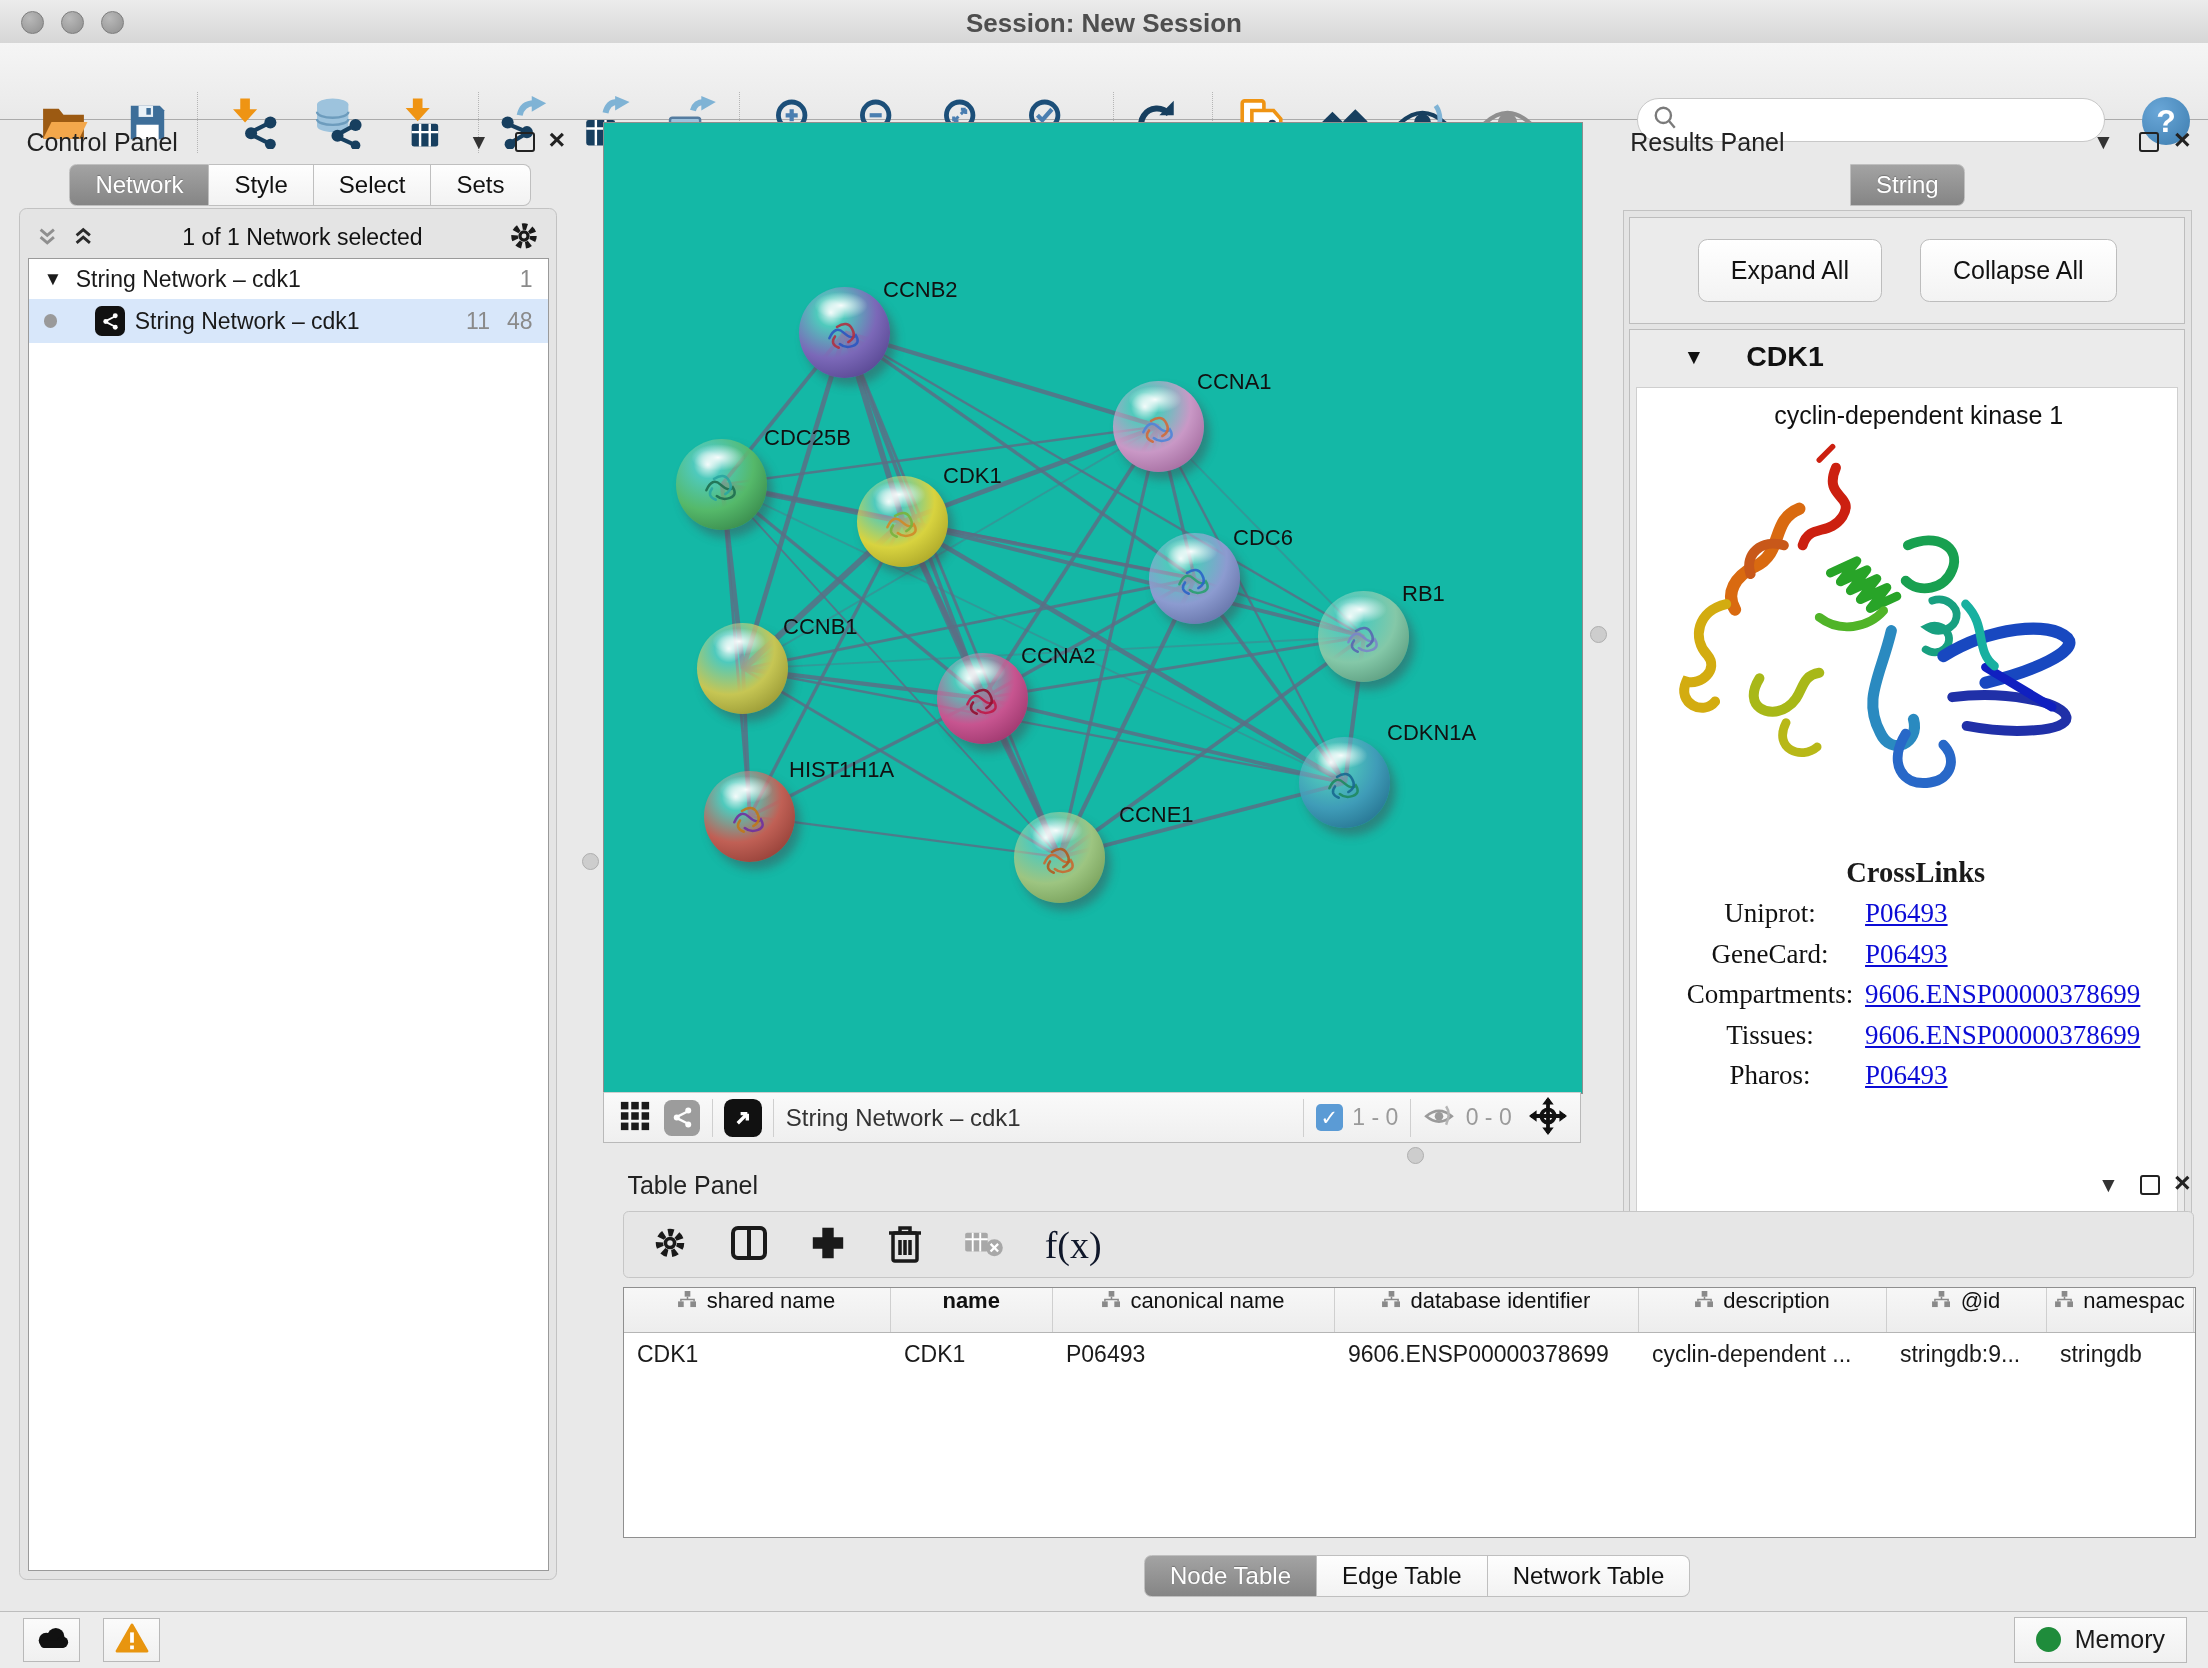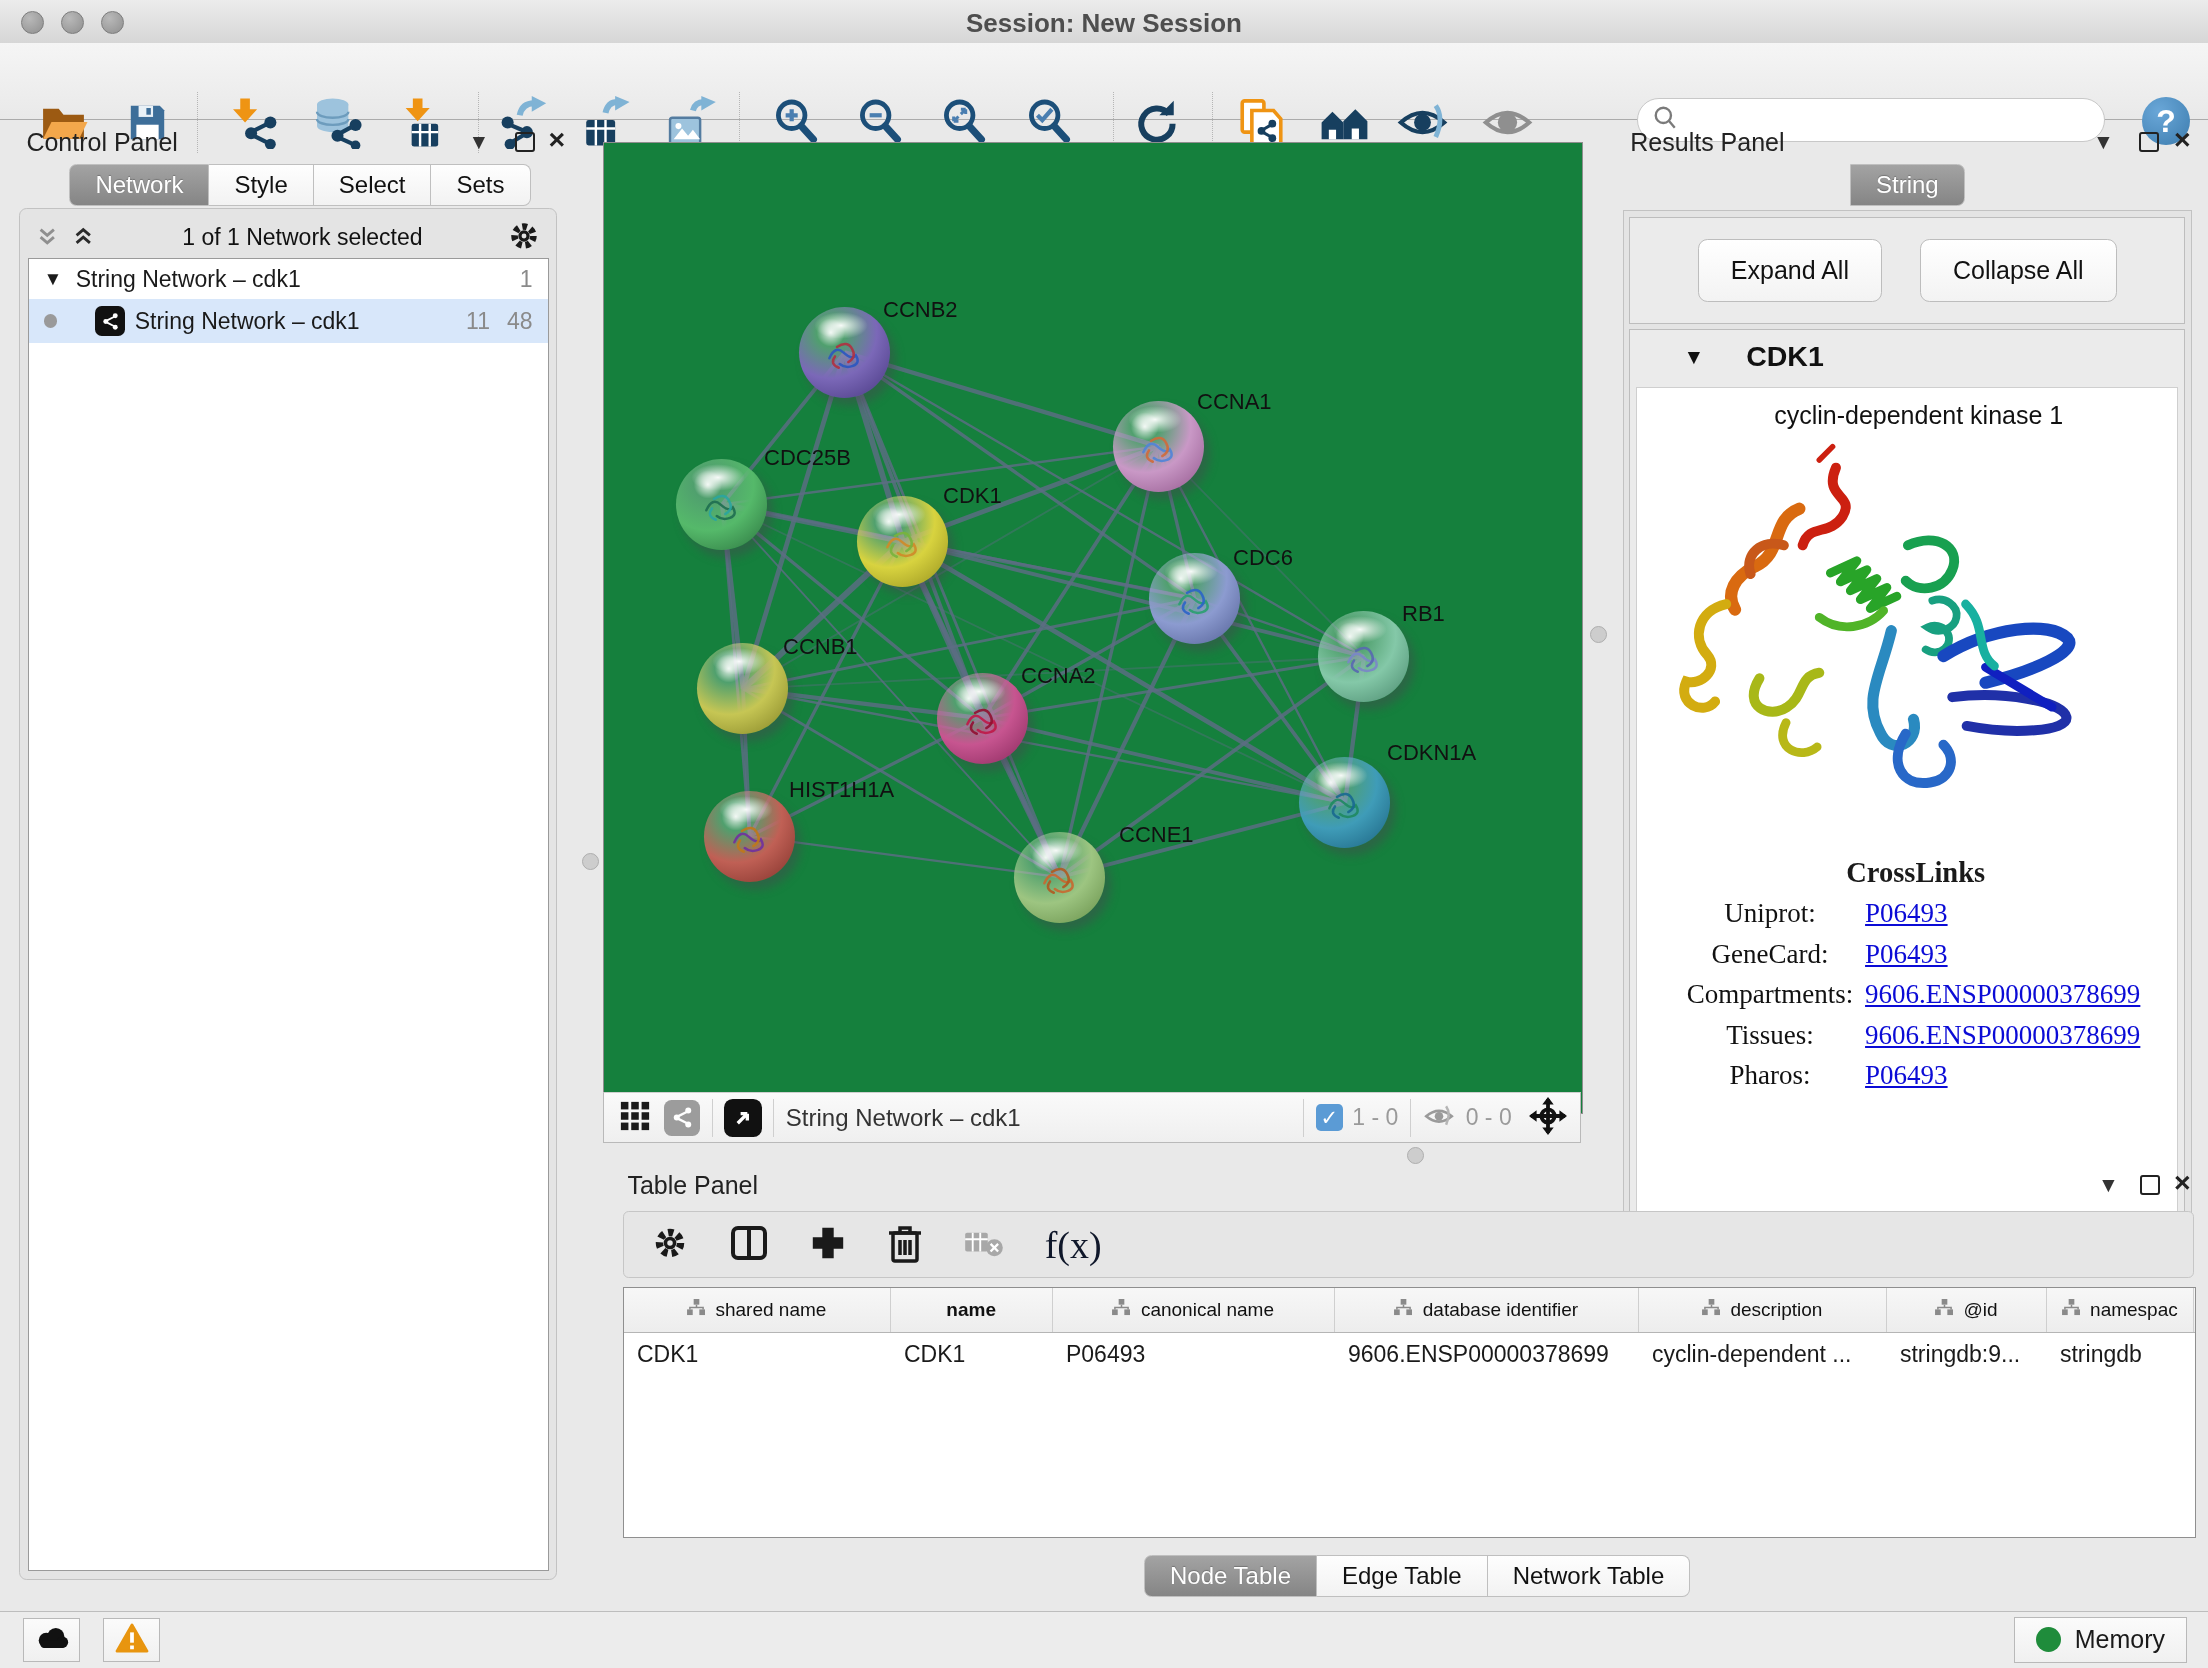--- a/index.html
+++ b/index.html
@@ -41,22 +41,22 @@
     border:1px solid #c2c2c2;border-radius:7.6px;}
   .cp-status{position:absolute;left:0;top:7.6px;width:100%;height:42px;display:flex;align-items:center;}
   .cp-status .txt{flex:1;text-align:center;font-size:23px;color:#111;}
   .netlist{position:absolute;left:7.6px;top:49px;width:519px;height:1311px;background:#fff;border:1px solid #9a9a9a;}
   .nrow{display:flex;align-items:center;height:40px;font-size:23px;}
   .nrow.sel{background:#d8e7fa;height:44px;}
   .nrow .cnt{color:#8a8a8a;margin-left:17px;}
   .share-badge{width:30px;height:30px;background:#111;border-radius:6.7px;display:flex;align-items:center;justify-content:center;margin:0 9.5px 0 0;}
   .graydot{width:13.3px;height:13.3px;border-radius:50%;background:#9a9a9a;margin:0 13.3px 0 15px;}
   
-  .canvas{position:absolute;left:603px;top:122px;width:978px;height:970px;background:#15803d;
-    border:1px solid #8e8e8e;overflow:hidden;margin-top:20px;}
+  .canvas{position:absolute;left:603px;top:122px;width:978px;height:970px;background:#14b8a6;
+    border:1px solid #8e8e8e;overflow:hidden;}
   .canvas svg.edges{position:absolute;left:0;top:0;}
   .node{position:absolute;width:91px;height:91px;border-radius:50%;box-shadow:5.7px 7.6px 9.5px rgba(70,70,80,.45);}
   .node::before{content:'';position:absolute;left:16%;top:5%;width:60%;height:30%;
     background:radial-gradient(ellipse,rgba(255,255,255,.95),rgba(255,255,255,0) 70%);border-radius:50%;}
   .node svg{position:absolute;left:17px;top:21px;}
   .nlabel{position:absolute;font-size:22px;color:#111;white-space:nowrap;}
   .netbar{position:absolute;left:603px;top:1092px;width:978px;height:51px;background:linear-gradient(#fafafa,#efefef);
     border:1px solid #b9b9b9;border-top:1px solid #cfcfcf;box-sizing:border-box;display:flex;align-items:center;}
   .netbar .vsep{width:0;height:38px;border-left:1px solid #cfcfcf;margin:0 11.4px;}
   .netbar .title{font-size:24px;color:#333;}
@@ -78,21 +78,21 @@
   .xl-head{font-family:"Liberation Serif",serif;font-weight:bold;font-size:28.5px;margin:15px 0 3.8px 17px;}
   .xl-row{display:flex;font-family:"Liberation Serif",serif;font-size:27px;margin:9.5px 0 0 38px;}
   .xl-row .lbl{width:190px;color:#111;}
   .xl-row a{color:#0b0bd6;text-decoration:underline;}
   
   .tpanel{position:absolute;left:616px;top:1165px;width:1585px;height:442px;}
   .ttools{position:absolute;left:6.7px;top:46px;width:1571px;height:67px;background:#e6e6e6;
     border:1px solid #c6c6c6;border-radius:5.7px;display:flex;align-items:center;gap:40px;padding-left:27px;box-sizing:border-box;}
   .ttable{position:absolute;left:6.7px;top:122px;width:1571px;height:249px;background:#fff;border:1.9px solid #8f8f8f;}
   .thead{display:flex;height:44px;background:linear-gradient(#f7f7f7,#ededed);border-bottom:1.9px solid #b5b5b5;}
-  .th{display:flex;align-items:center;justify-content:center;gap:9.5px;font-size:19px;color:#111;
+  .th{display:flex;justify-content:center;gap:9.5px;font-size:22px;color:#111;
      border-right:1px solid #cfcfcf;box-sizing:border-box;}
   .trow{display:flex;height:42px;align-items:center;font-size:23px;}
   .td{padding-left:13.3px;box-sizing:border-box;white-space:nowrap;overflow:hidden;}
   .hscroll{position:absolute;left:6.7px;top:348px;width:1571px;height:21px;background:#f4f4f4;border-top:1px solid #ddd;}
   .hthumb{position:absolute;left:5.7px;top:2.9px;width:171px;height:14.3px;border-radius:7.6px;background:#c2c2c2;}
   .ttabs{position:absolute;left:528px;top:390px;align-items:flex-end;}
   
   .statusbar{position:absolute;left:0;top:1611px;width:2208px;height:57px;background:#ececec;border-top:1px solid #bdbdbd;}
   .sq-btn{position:absolute;top:5.7px;width:55px;height:42px;background:linear-gradient(#fbfbfb,#f0f0f0);
     border:1.9px solid #b9b9b9;display:flex;align-items:center;justify-content:center;}

